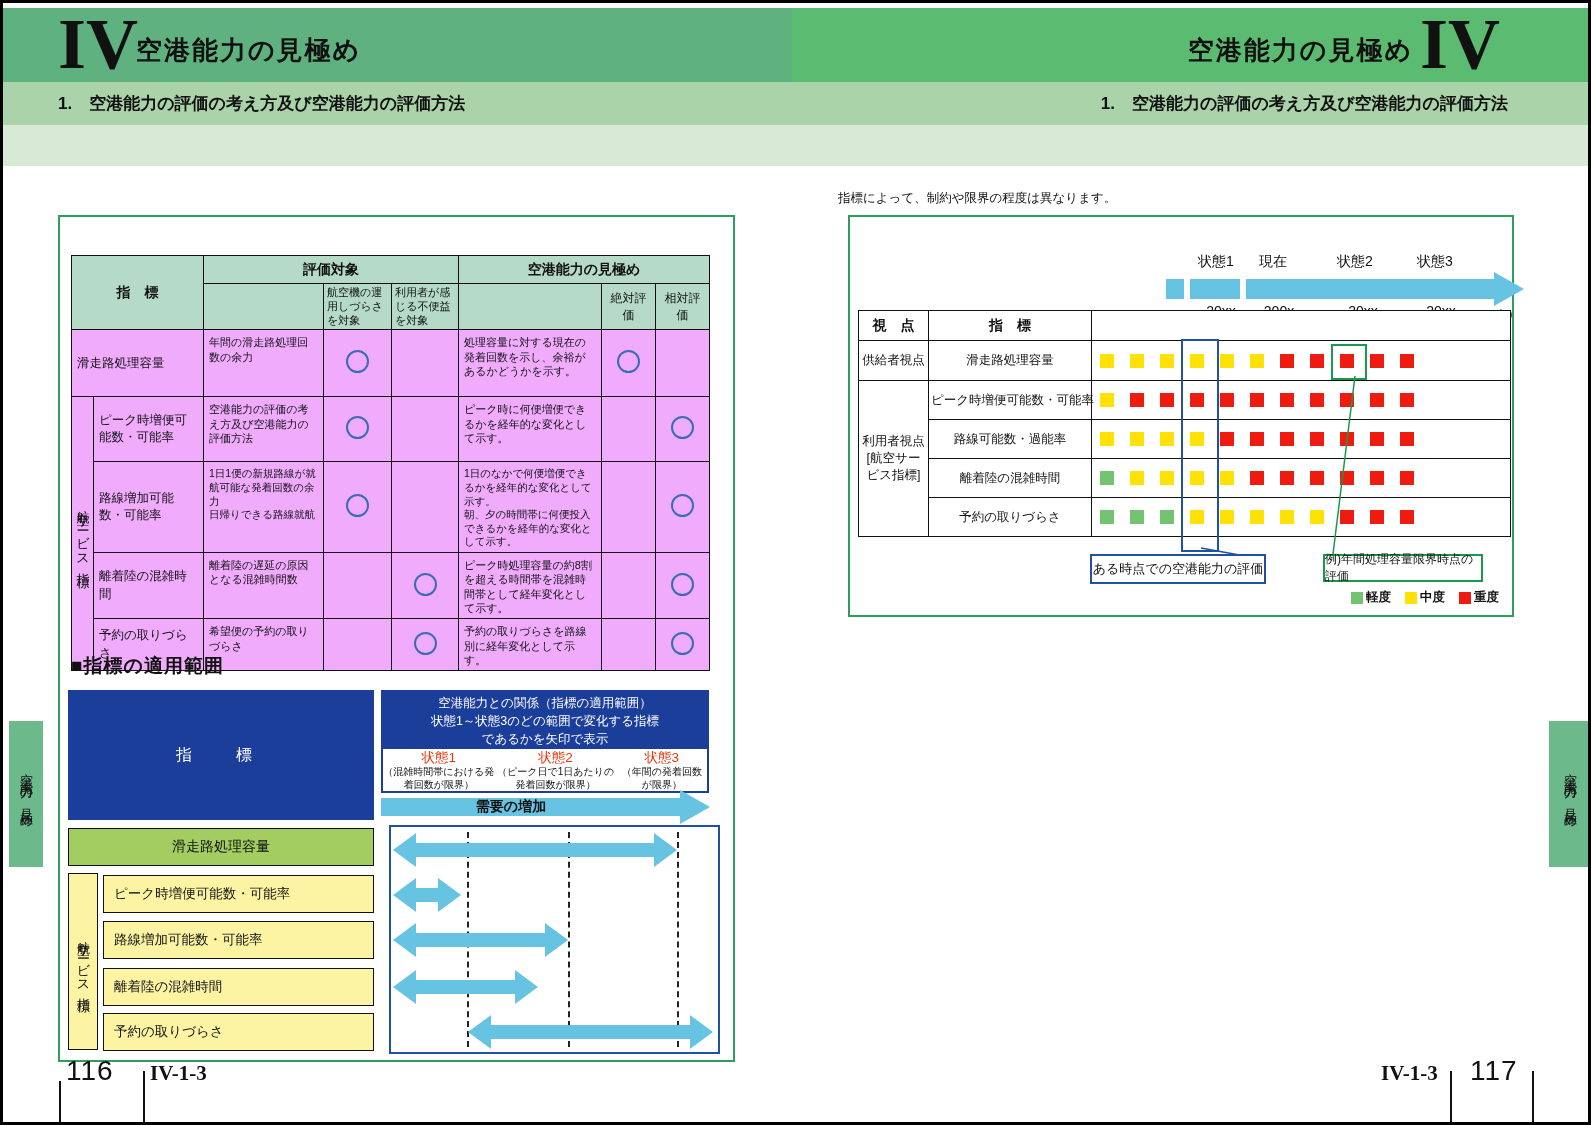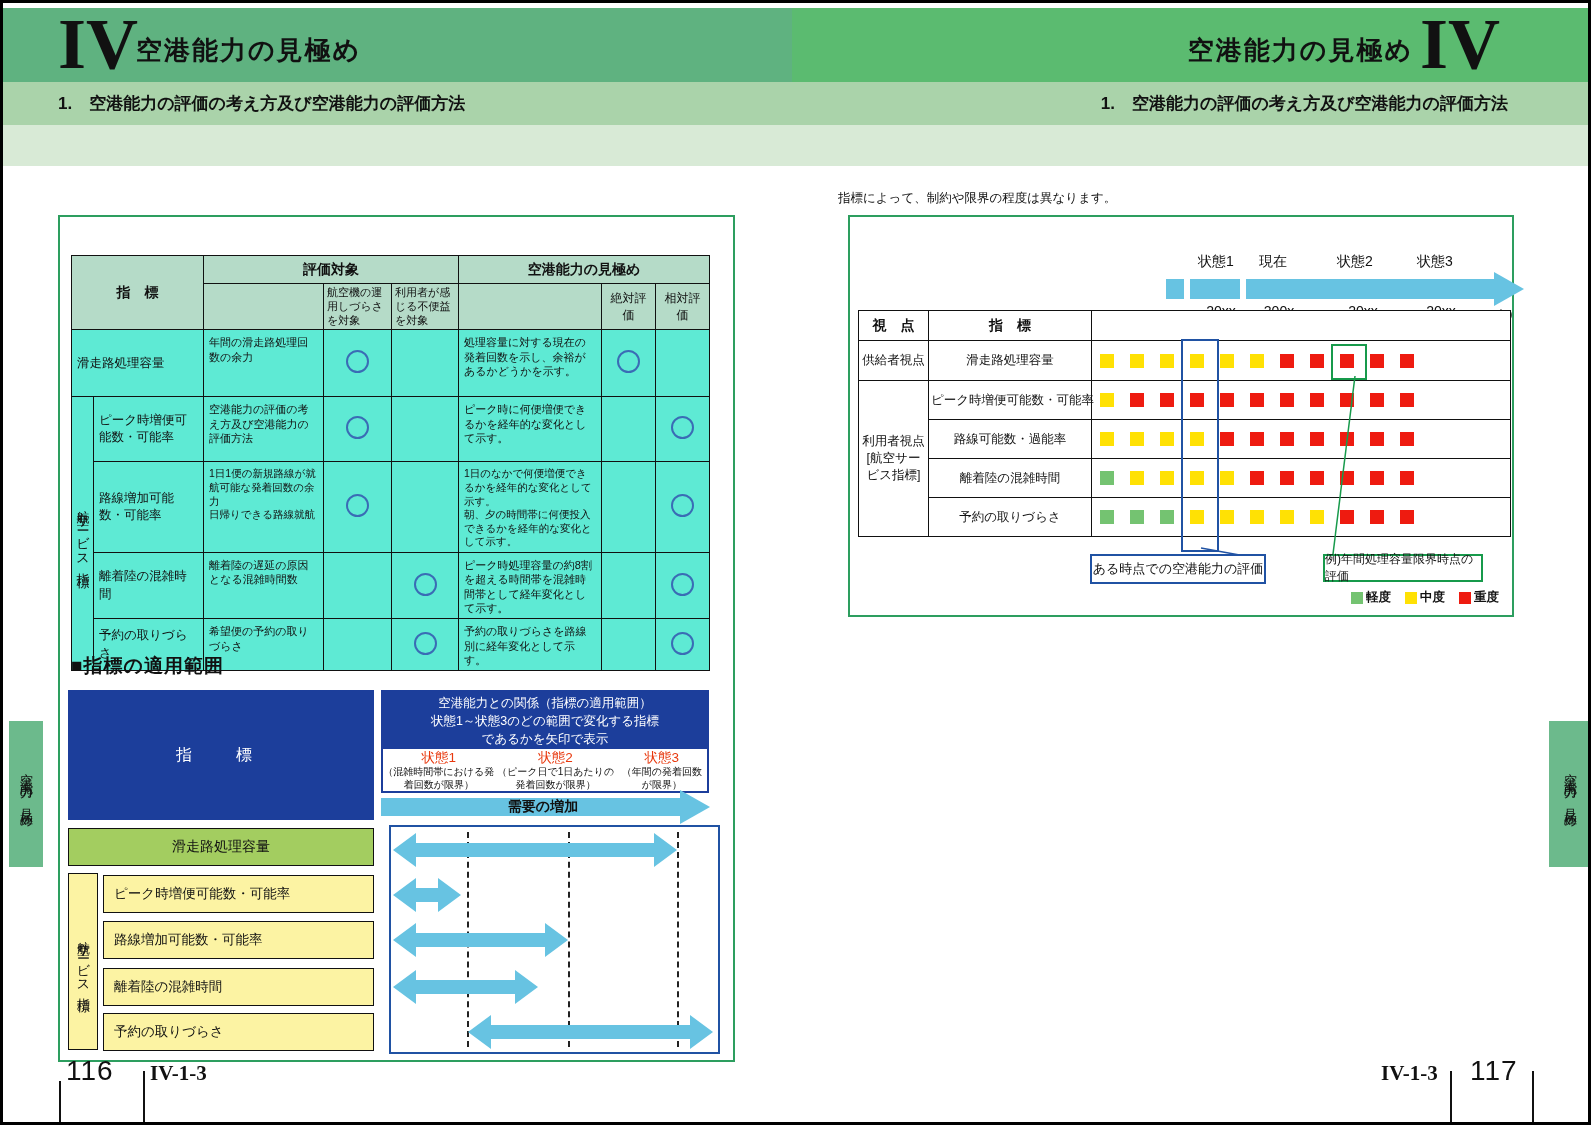--- a/index.html
+++ b/index.html
@@ -20,21 +20,21 @@
   .intro { font-size:12.5px; }
   .greenbox { border:2px solid #2d9e5f; background:#fff; }
   .sec-title { font-size:19px; font-weight:bold; letter-spacing:1px; }
 
   
   .ltable { border-collapse:collapse; table-layout:fixed; font-size:12.5px; }
   .ltable th, .ltable td { border:1.5px solid #111; padding:3px 5px; vertical-align:middle; box-sizing:border-box; }
   .ltable th { background:#b5dbc8; font-weight:bold; font-size:14px; }
   .ltable th.h-sub { font-size:11px; font-weight:normal; text-align:left; vertical-align:bottom; padding:2px 3px; line-height:1.25; }
   .ltable th.h-eval { font-size:12px; font-weight:normal; }
-  .ltable td { background:#5eead4; }
+  .ltable td { background:#f0abfc; }
   .ltable td.lbl { font-size:12.5px; line-height:1.4; }
   .ltable td.tgt, .ltable td.mth { font-size:11px; line-height:1.3; white-space:pre-line; vertical-align:top; padding-top:5px; }
   .ltable td.small { font-size:10.5px; }
   .ltable td.vgroup { writing-mode:vertical-rl; text-align:center; font-size:13px; letter-spacing:3px; padding:2px 1px; }
   .ltable td.circ-td { text-align:center; }
   .circle { display:inline-block; width:19px; height:19px; border:2px solid #3a6cb5; border-radius:50%; background:transparent; }
 
   
   .bluebox { background:#1c3e9b; color:#fff; }
   .ind-box { display:flex; align-items:center; justify-content:center; font-size:16px; letter-spacing:14px; }
@@ -209,21 +209,21 @@
         </div>
         <div class="state-col" style="flex: 0.85 1 0%;">
           <div class="state-name">状態3</div>
           <div class="state-note">（年間の発着回数が限界）</div>
         </div>
       </div>
   </div>
 
   <div class="abs cyan" style="left:378px; top:795px; width:299px; height:18px;"></div>
   <div class="abs" style="left:677px; top:787px; width:0; height:0; border-top:17px solid transparent; border-bottom:17px solid transparent; border-left:30px solid #67c3e2;"></div>
-  <span class="abs demand-label" style="left:540px; top:795px;">需要の増加</span>
+  <span class="abs demand-label" style="left:508px; top:795px;">需要の増加</span>
 
   <div class="abs scope-group" style="left:65px; top:870px; width:30px; height:177px;">航空サービス指標</div>
   <div class="abs apanel" id="scope-panel" style="left:386px; top:822px; width:327px; height:225px;">
       <div class="dashline" style="left: 75.864px;"></div>
       <div class="dashline" style="left: 176.907px;"></div>
       <div class="dashline" style="left: 286.125px;"></div>
       <div class="darrow" style="left: 24.635px; width: 238.49px; top: 16px;"></div>
       <div class="darrow" style="left: 24.635px; width: 22.67px; top: 61px;"></div>
       <div class="darrow" style="left: 24.635px; width: 128.945px; top: 106px;"></div>
       <div class="darrow" style="left: 24.635px; width: 99.515px; top: 153px;"></div>

